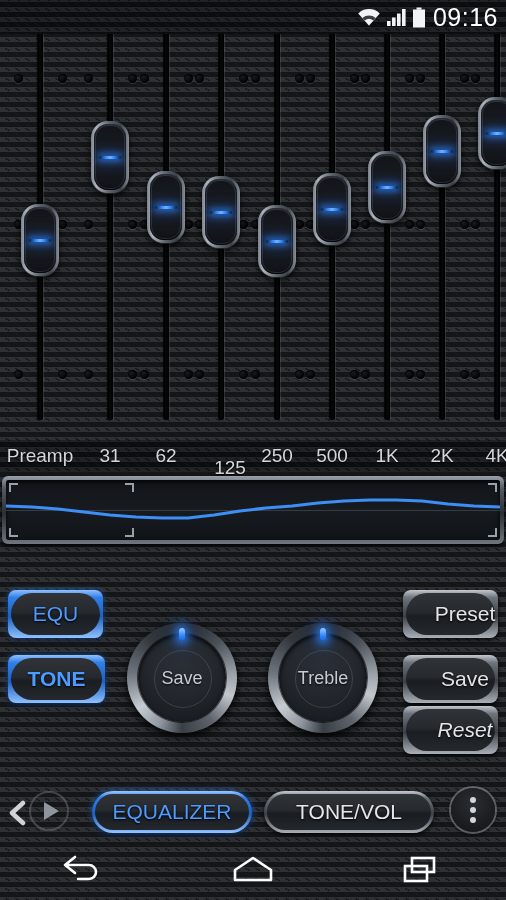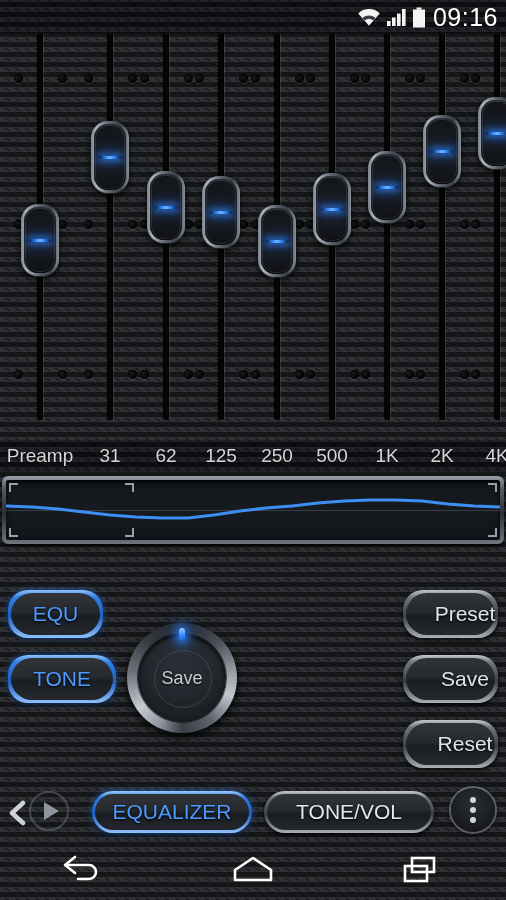--- a/index.html
+++ b/index.html
@@ -127,21 +127,21 @@
     letter-spacing:0.3px; line-height:1.1;
   }
 
   
   #controls {
     position:absolute; left:0; top:566px; width:506px; height:216px; z-index:10;
   }
 
   .pill {
     position:absolute; display:flex; align-items:center; justify-content:center;
-    border-radius:20px; font-size:21px; cursor:pointer; user-select:none;
+    border-radius:8px; font-size:21px; cursor:pointer; user-select:none;
   }
   .pill .pillface {
     width:100%; height:100%; border-radius:22px;
     display:flex; align-items:center; justify-content:center;
     background:linear-gradient(180deg,#303338 0%,#26292e 45%,#1a1d21 55%,#25282d 100%);
   }
   
   .pill.blue {
     background:linear-gradient(180deg,#8fc0ff 0%,#2f7fe8 16%,#1f5fc0 55%,#8ec0ff 100%);
     padding:3px;
@@ -371,21 +371,21 @@
         <div class="inner">
           <div class="line"></div>
         </div>
       </div>
     </div>
 
   <div id="bandlabels" class="carbon-dark">
       <div class="lbl" style="left: 40px;">Preamp</div>
       <div class="lbl" style="left: 110px;">31</div>
       <div class="lbl" style="left: 166px;">62</div>
-      <div class="lbl" style="left: 221px;">125</div>
+      <div class="lbl" style="left: 230px; margin-top: 12px;">125</div>
       <div class="lbl" style="left: 277px;">250</div>
       <div class="lbl" style="left: 332px;">500</div>
       <div class="lbl" style="left: 387px;">1K</div>
       <div class="lbl" style="left: 442px;">2K</div>
       <div class="lbl" style="left: 497px;">4K</div>
     </div>
 
   <div id="curvewrap">
     <div id="curve">
       <div class="gridline"></div>
@@ -399,38 +399,44 @@
       <div class="brk tr" style="right:3px;top:3px"></div>
       <div class="brk br" style="right:3px;bottom:3px"></div>
     </div>
   </div>
 
   <div id="controls">
 
     <div class="pill blue" style="left:8px;  top:24px;  width:95px; height:48px;">
       <span class="pillface">EQU</span>
     </div>
-    <div class="pill blue" style="left:8px;  top:89px;  width:108px; height:48px;">
+    <div class="pill blue" style="left:8px;  top:89px;  width:97px; height:48px;font-weight:bold;">
       <span class="pillface">TONE</span>
     </div>
 
     <div class="knob" style="left:127px; top:623px; top:57px;">
       <div class="kdot"></div>
       <div class="face">
         <span class="klabel">Save</span>
       </div>
     </div>
+    <div class="knob" style="left:268px; top:57px;">
+      <div class="kdot"></div>
+      <div class="face">
+        <span class="klabel">Treble</span>
+      </div>
+    </div>
 
     <div class="pill gray" style="left:403px; top:24px;  width:95px; height:48px;">
       <span class="pillface">Preset</span>
     </div>
     <div class="pill gray" style="left:403px; top:89px;  width:95px; height:48px;">
       <span class="pillface">Save</span>
     </div>
-    <div class="pill gray" style="left:403px; top:154px; width:95px; height:48px;">
+    <div class="pill gray" style="left:403px; top:140px; width:95px; height:48px;font-style:italic;">
       <span class="pillface">Reset</span>
     </div>
   </div>
 
   <div id="tabbar">
     <svg id="prevbtn" viewBox="0 0 22 26">
       <path d="M17 3 L6 13 L17 23" fill="none" stroke="#cfd3d8" stroke-width="4.5" stroke-linecap="round" stroke-linejoin="round"></path>
     </svg>
     <div class="tabpill active" style="left:92px; width:160px;">
       <span class="tface">EQUALIZER</span>

